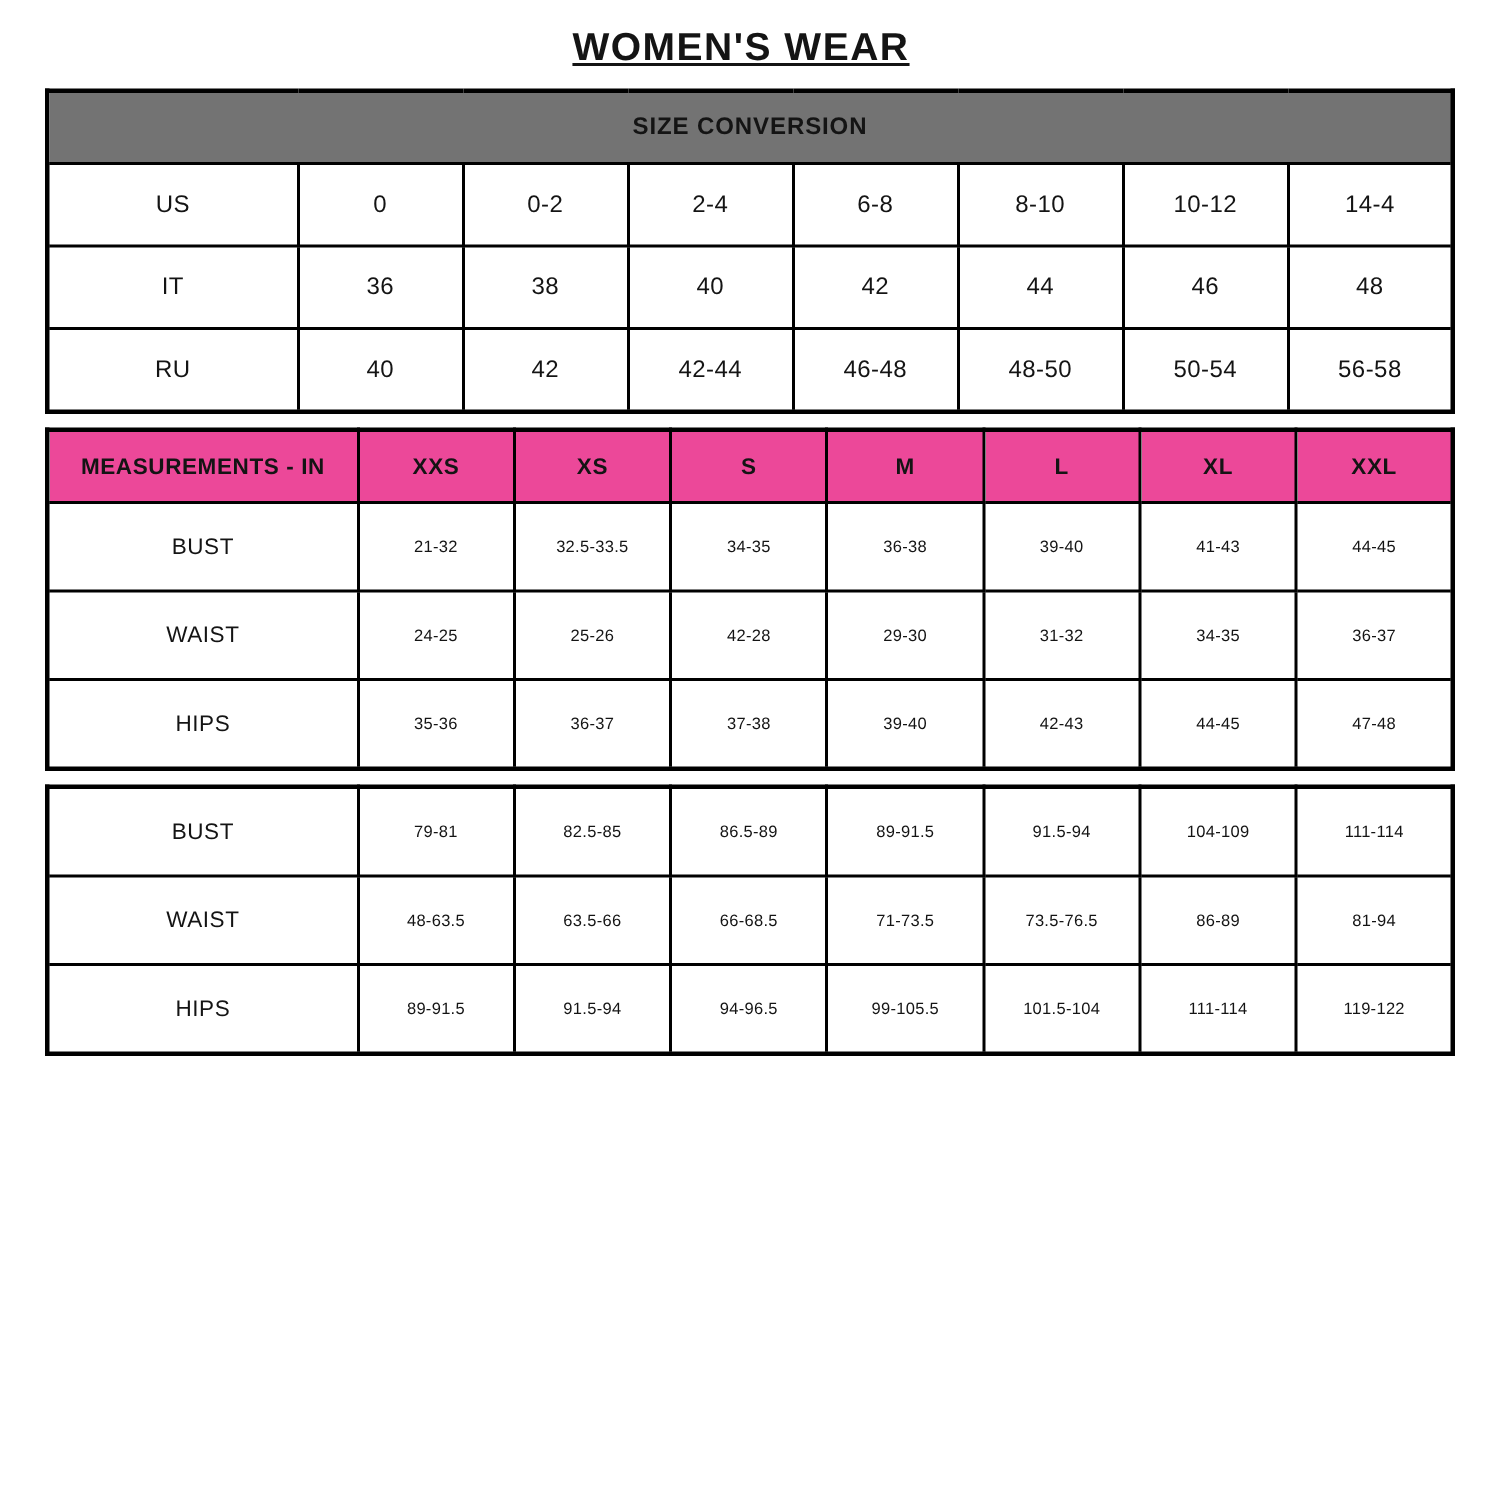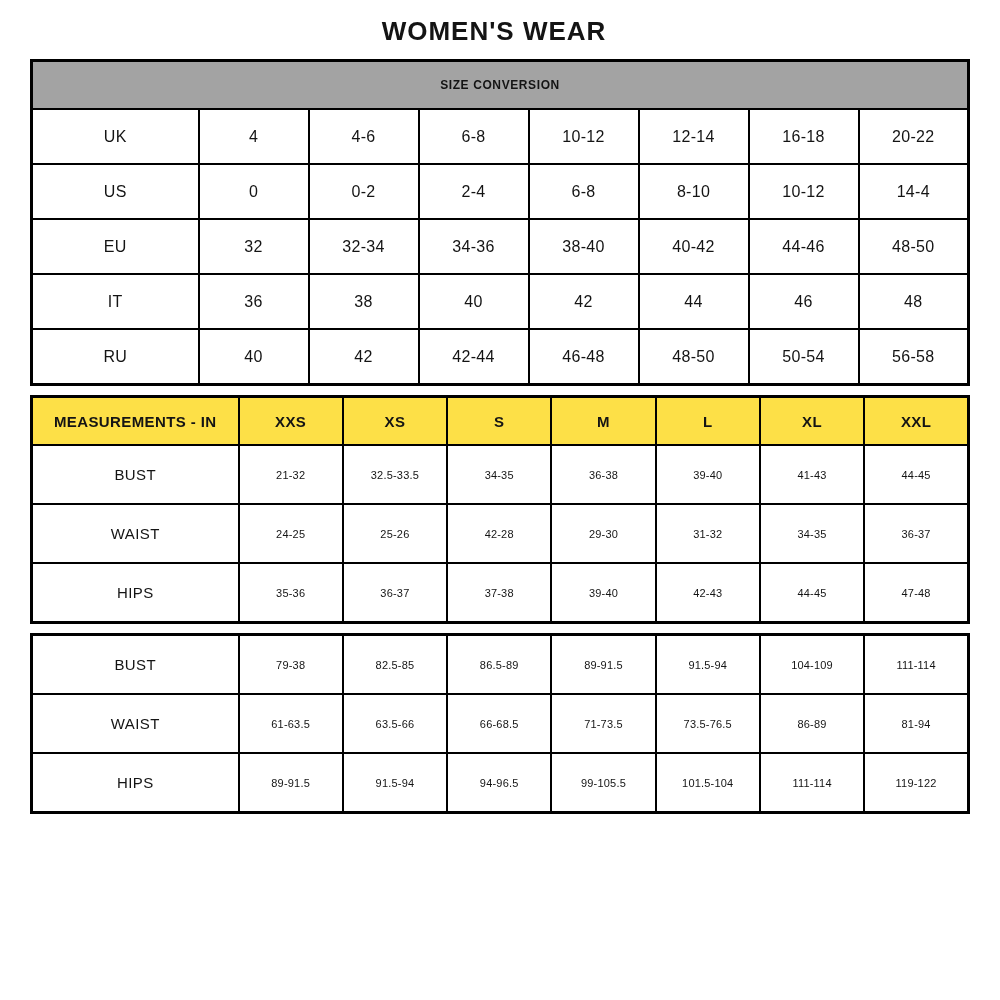--- a/index.html
+++ b/index.html
@@ -9,55 +9,56 @@
     color:#141414;
     font-family:"Liberation Sans", sans-serif;
     -webkit-font-smoothing:antialiased;
   }
   .page-title{
     text-align:center;
     font-size:26px;
     font-weight:700;
     letter-spacing:1px;
     padding:16px 12px 12px 0;
+    text-decoration:underline;
   }
   .wrap{margin:0 30px;}
   table{
     width:940px;
     border-collapse:collapse;
     table-layout:fixed;
     margin-bottom:9px;
     border:3px solid #000;
   }
   td{
     border:2px solid #000;
     text-align:center;
     vertical-align:middle;
     padding:0 2px;
     overflow:hidden;
   }
   
   .size-table .title-cell{
-    background:#a3a3a3;
+    background:#737373;
     font-weight:700;
-    font-size:12px;
+    font-size:16px;
     letter-spacing:0.6px;
     height:46px;
   }
   .size-table .head-cell,
   .size-table .label-cell,
   .size-table .val-cell{
     font-size:16px;
     font-weight:400;
     letter-spacing:0.3px;
     height:53px;
   }
   
   .meas-table .head-cell{
-    background:#fde047;
+    background:#ec4899;
     font-weight:700;
     font-size:15px;
     letter-spacing:0.4px;
     height:46px;
   }
   .meas-table .label-cell{
     font-size:15px;
     font-weight:400;
     letter-spacing:0.4px;
     height:57px;
@@ -83,52 +84,32 @@
         <col>
         <col>
         <col>
         <col>
         <col>
         <col>
     </colgroup>
     <tbody>
         <tr>
           <td colspan="8" class="title-cell">SIZE CONVERSION</td>
-        </tr>
-        <tr>
-          <td class="label-cell">UK</td>
-          <td class="val-cell">4</td>
-          <td class="val-cell">4-6</td>
-          <td class="val-cell">6-8</td>
-          <td class="val-cell">10-12</td>
-          <td class="val-cell">12-14</td>
-          <td class="val-cell">16-18</td>
-          <td class="val-cell">20-22</td>
         </tr>
         <tr>
           <td class="label-cell">US</td>
           <td class="val-cell">0</td>
           <td class="val-cell">0-2</td>
           <td class="val-cell">2-4</td>
           <td class="val-cell">6-8</td>
           <td class="val-cell">8-10</td>
           <td class="val-cell">10-12</td>
           <td class="val-cell">14-4</td>
         </tr>
         <tr>
-          <td class="label-cell">EU</td>
-          <td class="val-cell">32</td>
-          <td class="val-cell">32-34</td>
-          <td class="val-cell">34-36</td>
-          <td class="val-cell">38-40</td>
-          <td class="val-cell">40-42</td>
-          <td class="val-cell">44-46</td>
-          <td class="val-cell">48-50</td>
-        </tr>
-        <tr>
           <td class="label-cell">IT</td>
           <td class="val-cell">36</td>
           <td class="val-cell">38</td>
           <td class="val-cell">40</td>
           <td class="val-cell">42</td>
           <td class="val-cell">44</td>
           <td class="val-cell">46</td>
           <td class="val-cell">48</td>
         </tr>
         <tr>
@@ -206,31 +187,31 @@
         <col>
         <col>
         <col>
         <col>
         <col>
         <col>
     </colgroup>
     <tbody>
         <tr>
           <td class="label-cell">BUST</td>
-          <td class="val-cell">79-38</td>
+          <td class="val-cell">79-81</td>
           <td class="val-cell">82.5-85</td>
           <td class="val-cell">86.5-89</td>
           <td class="val-cell">89-91.5</td>
           <td class="val-cell">91.5-94</td>
           <td class="val-cell">104-109</td>
           <td class="val-cell">111-114</td>
         </tr>
         <tr>
           <td class="label-cell">WAIST</td>
-          <td class="val-cell">61-63.5</td>
+          <td class="val-cell">48-63.5</td>
           <td class="val-cell">63.5-66</td>
           <td class="val-cell">66-68.5</td>
           <td class="val-cell">71-73.5</td>
           <td class="val-cell">73.5-76.5</td>
           <td class="val-cell">86-89</td>
           <td class="val-cell">81-94</td>
         </tr>
         <tr>
           <td class="label-cell">HIPS</td>
           <td class="val-cell">89-91.5</td>

